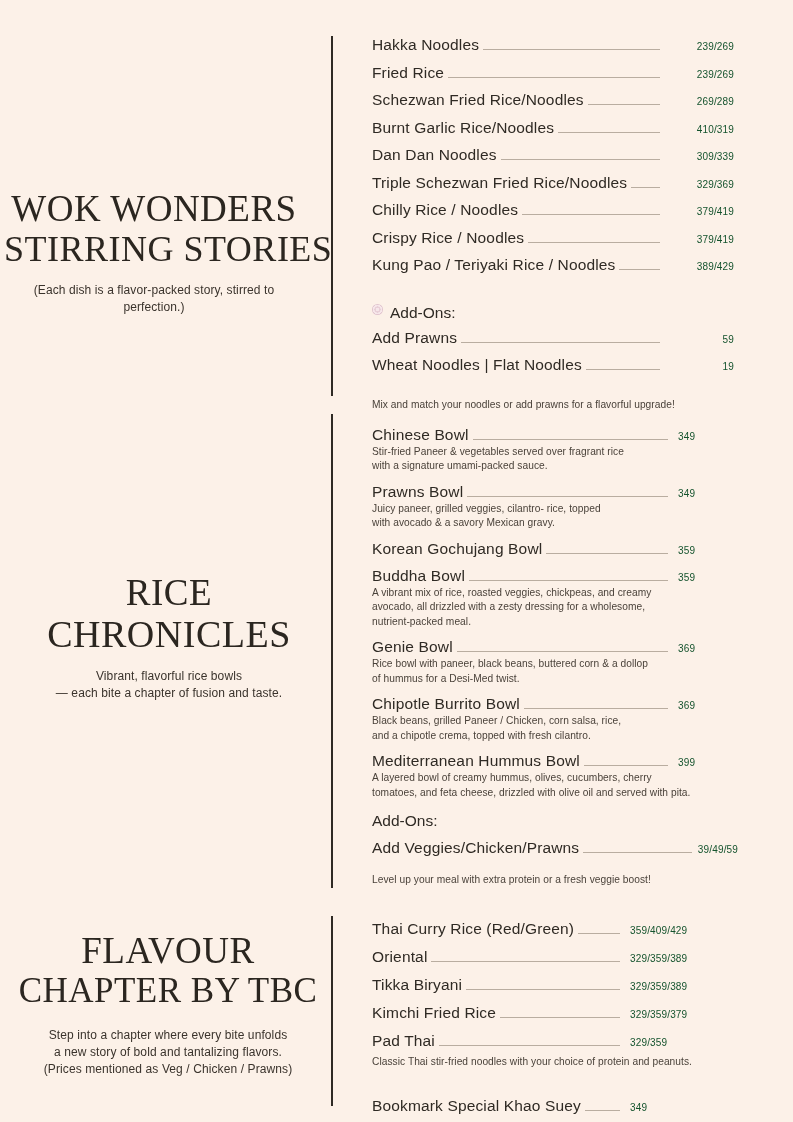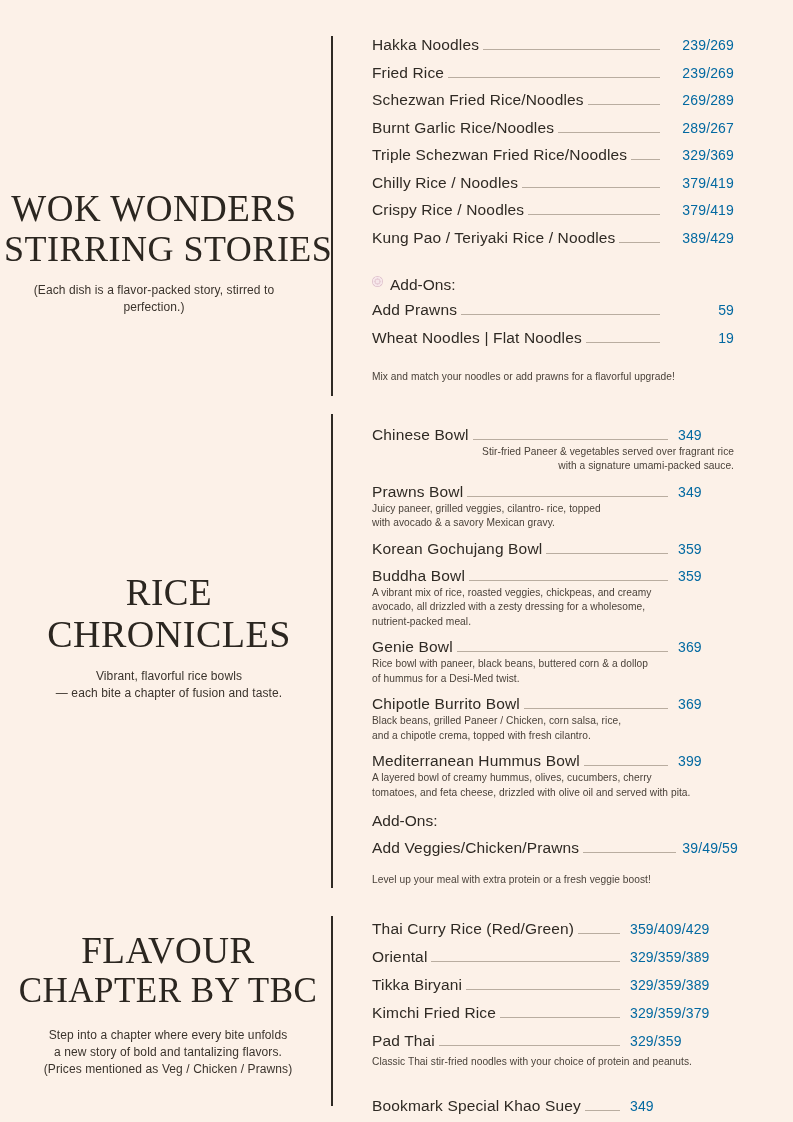--- a/index.html
+++ b/index.html
@@ -61,22 +61,22 @@
     letter-spacing: 0.15px;
   }
   .row .leader {
     flex: 1 1 auto;
     min-width: 10px;
     border-bottom: 1px solid #b9ada0;
     margin: 0 4px 4px 4px;
     height: 0;
   }
   .row .price {
-    font-size: 14px;
-    color: #0369a1;
+    font-size: 10px;
+    color: #14532d;
     white-space: nowrap;
     letter-spacing: 0.15px;
   }
   .desc {
     font-size: 10.2px;
     line-height: 1.42;
     color: #4a423a;
     letter-spacing: 0.05px;
     margin-top: 1px;
   }
@@ -141,21 +141,26 @@
       <span class="price">239/269</span>
     </div>
     <div class="row">
       <span class="name">Schezwan Fried Rice/Noodles</span>
       <span class="leader"></span>
       <span class="price">269/289</span>
     </div>
     <div class="row">
       <span class="name">Burnt Garlic Rice/Noodles</span>
       <span class="leader"></span>
-      <span class="price">289/267</span>
+      <span class="price">410/319</span>
+    </div>
+    <div class="row">
+      <span class="name">Dan Dan Noodles</span>
+      <span class="leader"></span>
+      <span class="price">309/339</span>
     </div>
     <div class="row">
       <span class="name">Triple Schezwan Fried Rice/Noodles</span>
       <span class="leader"></span>
       <span class="price">329/369</span>
     </div>
     <div class="row">
       <span class="name">Chilly Rice / Noodles</span>
       <span class="leader"></span>
       <span class="price">379/419</span>
@@ -202,21 +207,21 @@
   </div>
 
   <div class="items s2" style="left:372px; top:426px; width:362px;">
 
     <div class="block">
       <div class="row">
         <span class="name">Chinese Bowl</span>
         <span class="leader"></span>
         <span class="price">349</span>
       </div>
-      <div class="desc" style="white-space:pre-line;text-align:right;">Stir-fried Paneer &amp; vegetables served over fragrant rice
+      <div class="desc" style="white-space:pre-line;">Stir-fried Paneer &amp; vegetables served over fragrant rice
 with a signature umami-packed sauce.</div>
     </div>
 
     <div class="block">
       <div class="row">
         <span class="name">Prawns Bowl</span>
         <span class="leader"></span>
         <span class="price">349</span>
       </div>
       <div class="desc" style="white-space:pre-line;">Juicy paneer, grilled veggies, cilantro- rice, topped

